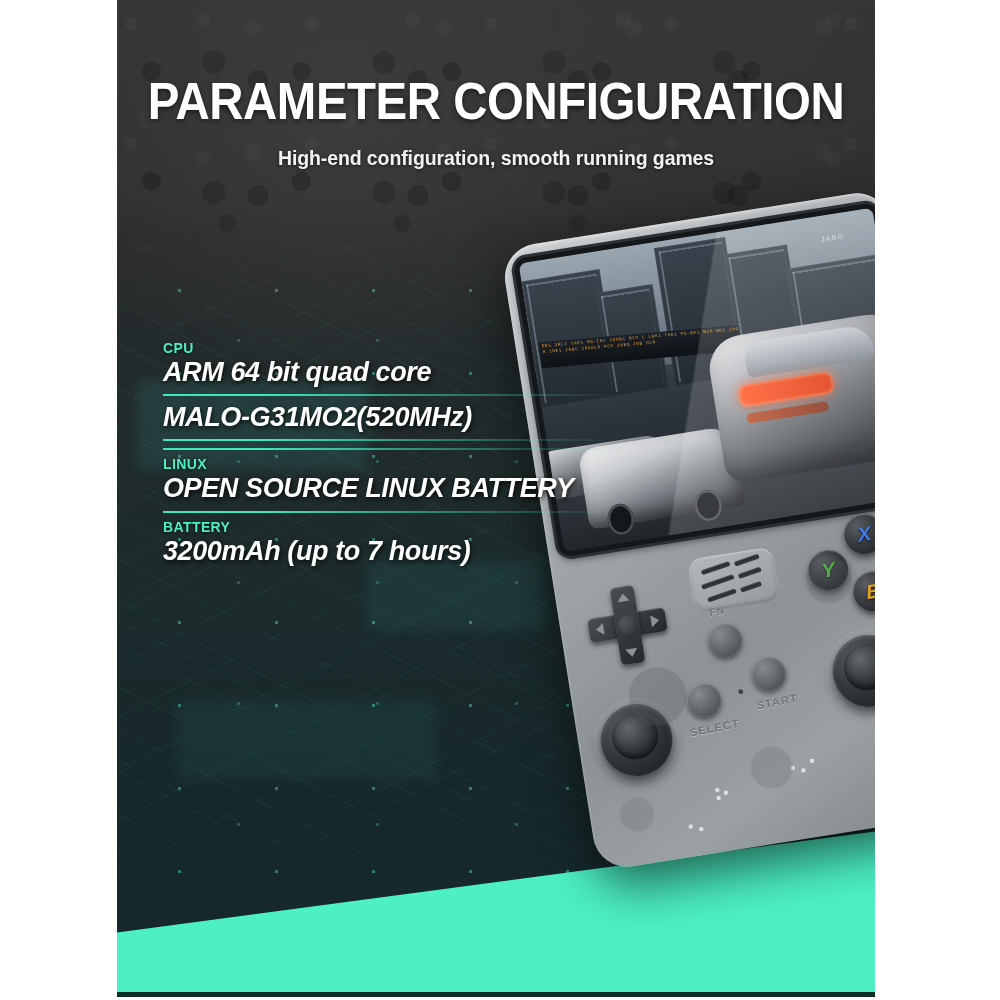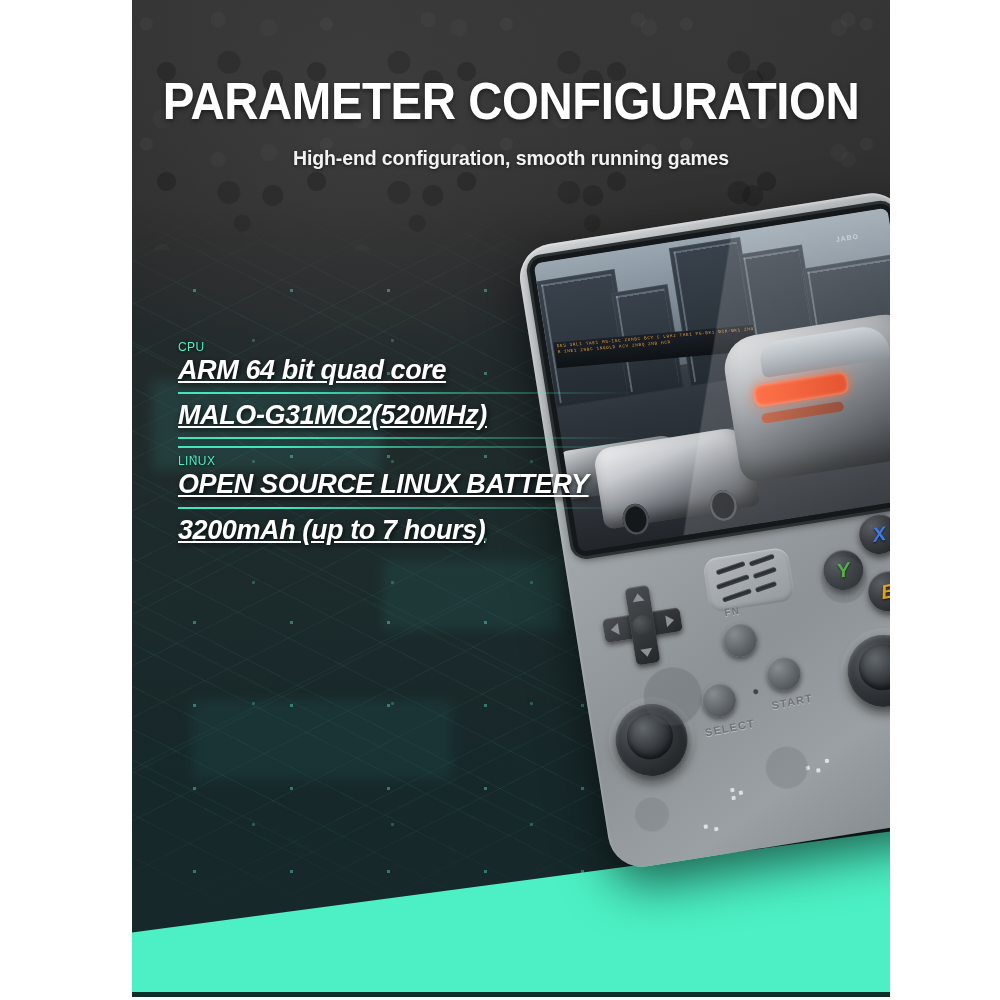--- a/index.html
+++ b/index.html
@@ -1,20 +1,20 @@
 <!DOCTYPE html>
 <html><head>
 <meta charset="utf-8">
 <style>
   * { margin:0; padding:0; box-sizing:border-box; }
   html,body{ width:1000px; height:1000px; background:#ffffff; overflow:hidden;
     font-family:"Liberation Sans", sans-serif; }
 
   #canvas{
-    position:absolute; left:132px; top:0px; width:758px; height:997px;
+    position:absolute; left:117px; top:0px; width:758px; height:997px;
     overflow:hidden;
     background:
       radial-gradient(ellipse 60% 40% at 30% 12%, rgba(70,70,70,.55), rgba(0,0,0,0) 70%),
       radial-gradient(ellipse 50% 35% at 75% 5%,  rgba(62,62,62,.45), rgba(0,0,0,0) 70%),
       linear-gradient(180deg,#343434 0%, #2f2f2f 20%, #2b2b2b 24%, #232a2b 34%, #1d2b2c 55%, #17282a 78%, #16282a 100%);
   }
 
   
   .stone{
     position:absolute; left:0; top:0; width:100%; height:250px;
@@ -86,28 +86,27 @@
   .subtitle{
     margin-top:19px; color:#f2f2f2; font-weight:700; font-size:20.5px;
     letter-spacing:-0.1px; white-space:nowrap; transform:scaleX(.95);
     text-shadow:0 1px 4px rgba(0,0,0,.6);
   }
 
   
   .specs{ position:absolute; left:46px; top:340px; width:520px; z-index:6; }
   .spec{ margin-bottom:6px; }
   .spec-label{
-    color:#4CEFC0; font-weight:400; font-size:12px; letter-spacing:.4px;
+    color:#4CEFC0; font-weight:700; font-size:14px; letter-spacing:.4px;
     margin-bottom:1px; text-shadow:0 1px 3px rgba(0,0,0,.75);
   }
   .spec-value{
     color:#ffffff; font-weight:700; font-style:italic; font-size:27px;
     line-height:1.12; letter-spacing:-0.4px; white-space:nowrap;
     text-shadow:1px 2px 5px rgba(0,0,0,.8);
-    text-decoration:underline;
   }
   .divider{
     height:2px; margin-top:7px; width:455px;
     background:linear-gradient(90deg,#3FE7BB 0%, #3FE7BB 22%, rgba(63,231,187,.45) 62%, rgba(63,231,187,0) 100%);
   }
   .spec:last-child .divider{ display:none; }
 
   
   #device{
     position:absolute; left:430px; top:215px; width:390px; height:630px;
@@ -391,20 +390,21 @@
       <div class="divider"></div>
     </div>
 
     <div class="spec">
       <div class="spec-label">LINUX</div>
       <div class="spec-value">OPEN SOURCE LINUX BATTERY</div>
       <div class="divider"></div>
     </div>
 
     <div class="spec">
+      <div class="spec-label">BATTERY</div>
       <div class="spec-value">3200mAh (up to 7 hours)</div>
 
     </div>
 
   </div>
 
   <div class="band"></div>
   <div class="band-dark"></div>
 
 </div>

